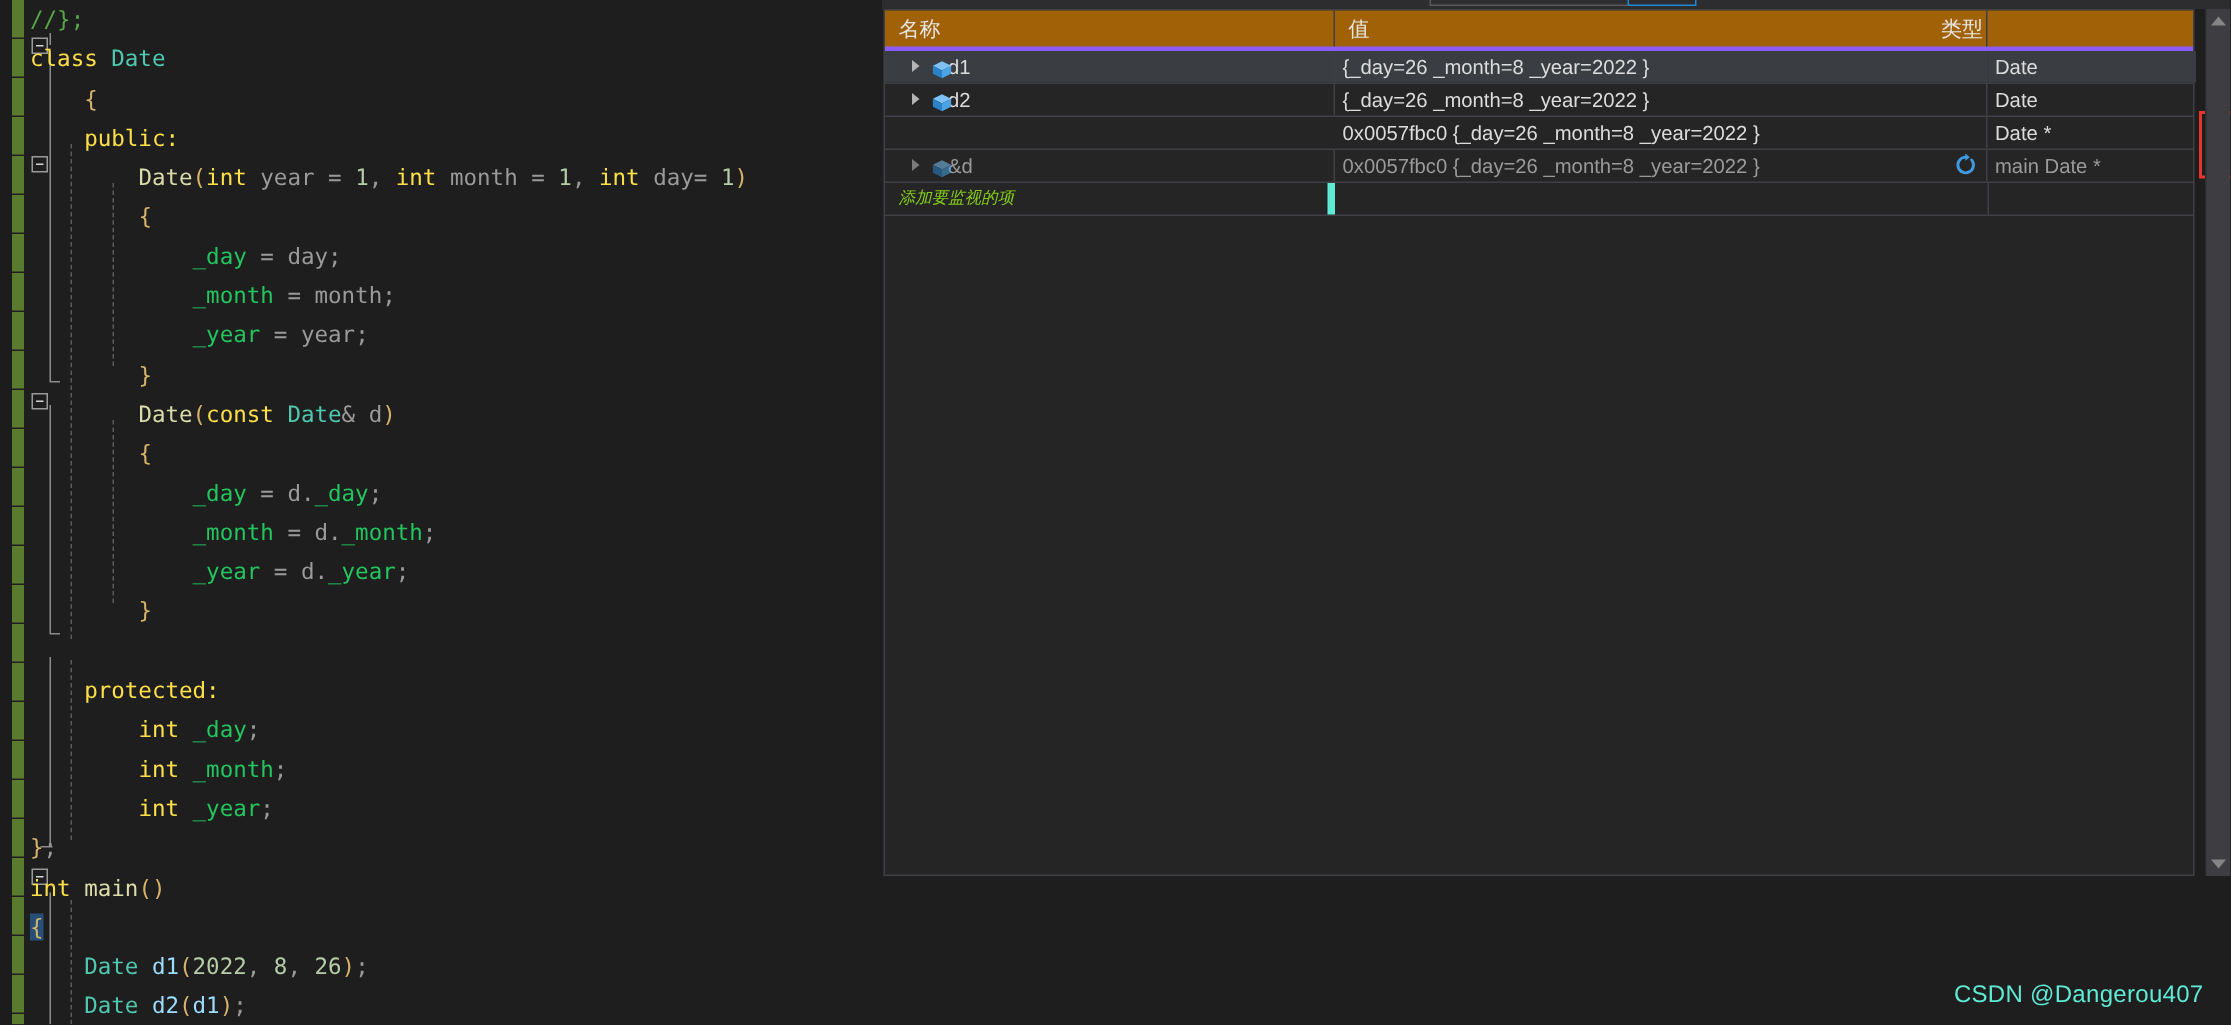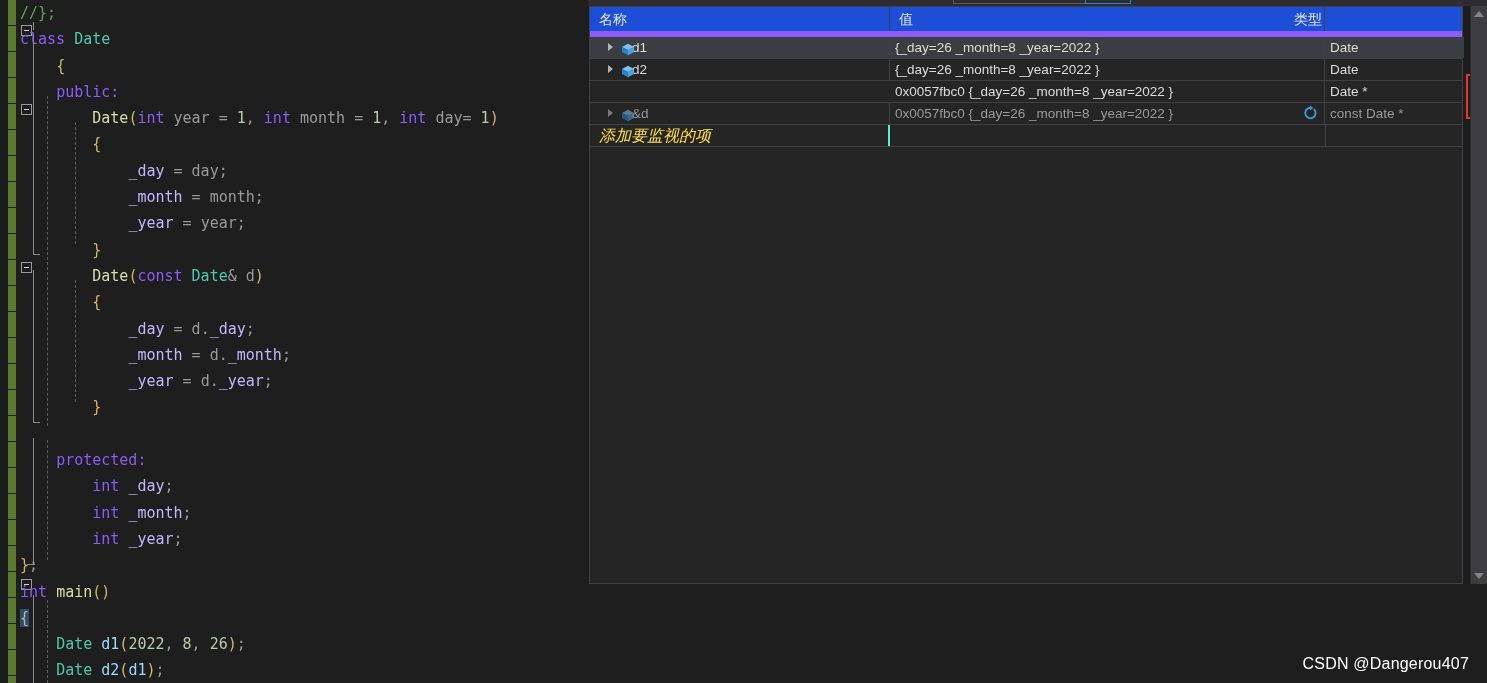--- a/index.html
+++ b/index.html
@@ -81,26 +81,26 @@
     position: absolute;
     left: 20px; top: 0;
     width: 568px;
     font-family: "DejaVu Sans Mono", "Liberation Mono", monospace;
     font-size: 15px;
     line-height: 26.3px;
     white-space: pre;
     color: #d4d4d4;
   }
   .code .ln { display: block; height: 26.3px; }
-  .kw   { color: #8b5cf6; }   
+  .kw   { color: #fde047; }   
   .typ  { color: #4ec9b0; }   
   .fn   { color: #dcdcaa; }   
   .var  { color: #9cdcfe; }   
   .num  { color: #b5cea8; }   
-  .pln  { color: #c4b5fd; margin-top: 39px; }   
+  .pln  { color: #22c55e; margin-top: 39px; }   
   .dim  { color: #9a9a9a; }   
   .br   { color: #d6b36a; }   
   .cmt  { color: #57a64a; }
   .sel  { background: #264f78; color: #d6b36a; }
 
   
   #watch-panel {
     position: absolute;
     left: 588px; top: 0;
     width: 899px;
@@ -128,22 +128,22 @@
     left: 1px; top: 6px;
     width: 874px;
     height: 578px;
     background: #252526;
     border: 1px solid #3f3f46;
     box-sizing: border-box;
   }
   .grid-header {
     position: relative;
     height: 24px;
-    background: #1d4ed8;
-    border-bottom: 6px solid #8b5cf6;
+    background: #a16207;
+    border-bottom: 3px solid #8b5cf6;
   }
   .grid-header .hcell {
     position: absolute;
     top: 0;
     height: 24px;
     line-height: 24px;
     color: #e6e6e6;
     font-size: 14px;
     padding-left: 9px;
     box-sizing: border-box;
@@ -212,23 +212,23 @@
     border-bottom: 1px solid #3f3f46;
   }
   .addrow .placeholder {
     position: absolute;
     left: 0; top: 0;
     width: 300px; height: 21px;
     line-height: 21px;
     padding-left: 9px;
     box-sizing: border-box;
     font-style: italic;
-    font-size: 16px;
-    color: #fde047;
-    border-right: 2px solid #5eead4;
+    font-size: 11px;
+    color: #84cc16;
+    border-right: 5px solid #5eead4;
     white-space: nowrap;
   }
   .addrow .rest {
     position: absolute;
     left: 300px; top: 0;
     width: 435px; height: 21px;
     border-right: 1px solid #3f3f46;
   }
 
   
@@ -259,21 +259,21 @@
     border-right: 5px solid transparent;
   }
   .vscroll .arrow.up   { top: 5px;    border-bottom: 6px solid #858585; }
   .vscroll .arrow.down { bottom: 5px; border-top: 6px solid #858585; }
 
   
   #watermark {
     position: absolute;
     right: 18px; bottom: 10px;
     font-size: 16px;
-    color: #ffffff;
+    color: #5eead4;
     font-family: "Liberation Sans", sans-serif;
     letter-spacing: 0.2px;
   }
 </style>
 </head>
 <body>
 
 <div id="editor-pane">
   <div class="editor-edge"></div>
   <div class="change-track" id="change-track">
@@ -368,21 +368,21 @@
         <div class="row dimmed">
           <div class="cell cell-name"><div class="expander"></div><div class="obj-icon"><svg viewBox="0 0 16 15" width="14" height="13">
                 <path d="M8 1 L15 4.5 L8 8 L1 4.5 Z" fill="#7ec2f3"></path>
                 <path d="M1 4.5 L8 8 L8 14 L1 10.5 Z" fill="#2b82c9"></path>
                 <path d="M15 4.5 L8 8 L8 14 L15 10.5 Z" fill="#4ba3e3"></path>
               </svg></div><span>&amp;d</span></div>
           <div class="cell cell-value"><span>0x0057fbc0 {_day=26 _month=8 _year=2022 }</span><div class="refresh-icon"><svg viewBox="0 0 16 16" width="16" height="16">
                 <path d="M12.4 4.6 A5.2 5.2 0 1 1 8 2.8" fill="none" stroke="#3f9ae0" stroke-width="1.9" stroke-linecap="round"></path>
                 <path d="M8.2 0.4 L11.2 2.9 L8.2 5.2 Z" fill="#3f9ae0"></path>
               </svg></div></div>
-          <div class="cell cell-type"><span>const Date *</span></div>
+          <div class="cell cell-type"><span>main Date *</span></div>
         </div>
         <div class="addrow">
           <div class="placeholder">添加要监视的项</div>
           <div class="rest"></div>
         </div>
       </div>
   </div>
 
   <div id="red-highlight" style="border-color: rgb(232, 52, 42);"></div>
 

